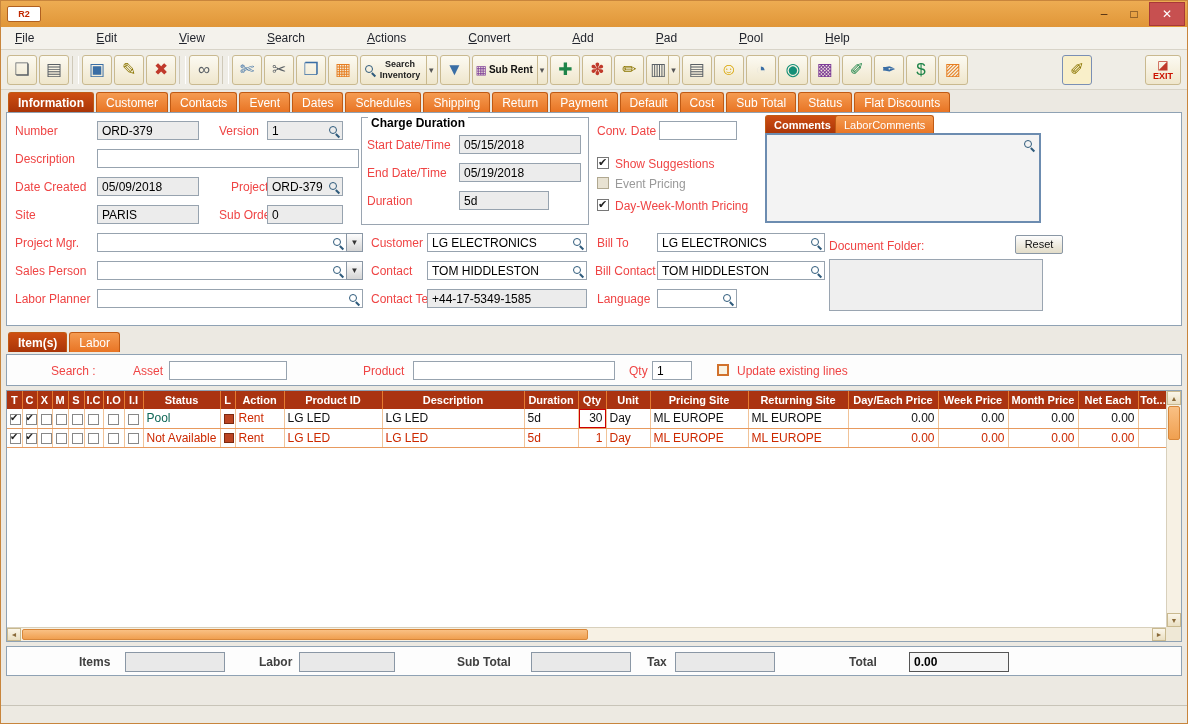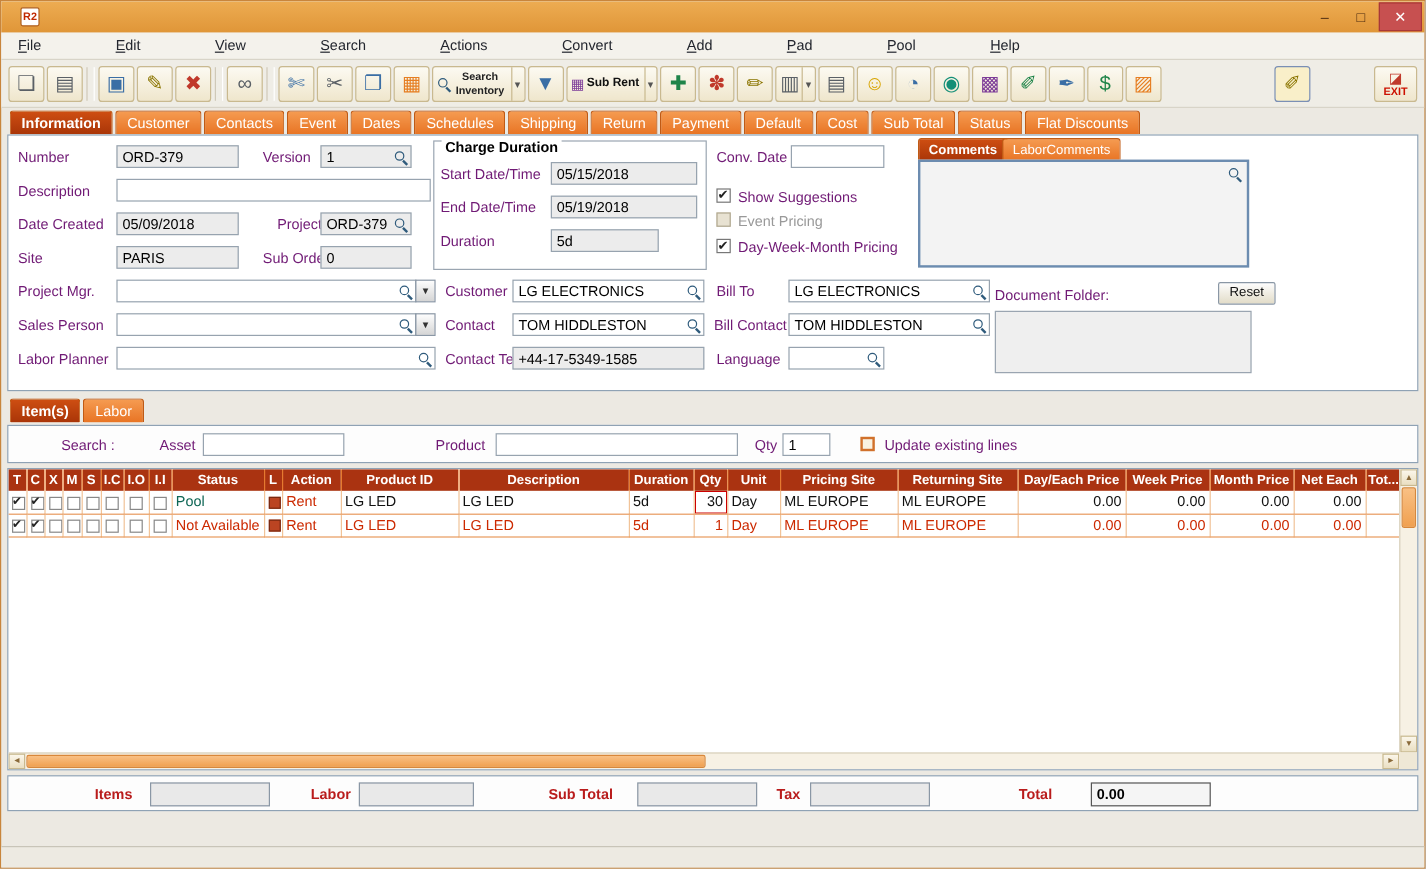--- a/index.html
+++ b/index.html
@@ -1,21 +1,21 @@
 <!DOCTYPE html>
 <html><head>
 <meta charset="utf-8">
 <style>
   html,body{margin:0;padding:0;background:#9a9a9a;font-family:"Liberation Sans",sans-serif;}
   *{box-sizing:border-box;}
   .window{position:relative;width:1188px;height:724px;background:#ECE9E2;border:1px solid #C8853C;overflow:hidden;}
 
   
   .titlebar{height:26px;background:linear-gradient(#EDAC52,#E09638);display:flex;align-items:center;position:relative;}
-  .appicon{width:16px;height:16px;margin-left:16px;background:#fff;border:1px solid #B06020;border-radius:2px;font-size:9px;font-weight:bold;color:#C02800;text-align:center;line-height:14px;}
+  .appicon{width:34px;height:16px;margin-left:6px;background:#fff;border:1px solid #B06020;border-radius:2px;font-size:9px;font-weight:bold;color:#C02800;text-align:center;line-height:14px;}
   .title{position:absolute;left:0;right:0;text-align:center;font-size:13px;color:#5E2312;}
   .wc{width:30px;height:22px;display:flex;align-items:center;justify-content:center;font-size:12px;color:#4A2A10;z-index:2;}
   .wc.close{width:36px;height:24px;background:#C75050;color:#fff;border:1px solid #A83838;margin-right:2px;}
   .wcwrap{margin-left:auto;display:flex;align-items:flex-start;height:26px;align-items:center;}
 
   
   .menubar{height:23px;background:#F4F2EC;border-bottom:1px solid #D8D4C8;display:flex;align-items:center;padding-left:6px;font-size:12px;color:#23262E;gap:46px;}
   .menu-item{padding:3px 8px;cursor:default;}
   .menu-item::first-letter{text-decoration:underline;}
 
@@ -37,21 +37,21 @@
   .exit-txt{font-size:9px;font-weight:bold;color:#CC1100;}
   .spacer{flex:1;}
 
   
   .tabsrow{height:22px;display:flex;align-items:flex-end;padding-left:7px;}
   .tab{background:linear-gradient(#F59B51,#E87424);color:#fff;font-size:12px;padding:3px 9px 2px;border:1px solid #C05A14;border-bottom:none;border-radius:3px 3px 0 0;margin-right:2px;white-space:nowrap;cursor:default;margin-top:48px;}
   .tab.sel{background:linear-gradient(#CE4E12,#A93508);font-weight:bold;}
 
   
   .info{position:relative;margin:0 5px;height:214px;background:#fff;border:1px solid #8FA2B4;}
-  .lbl{position:absolute;font-size:12px;color:#701a75;white-space:nowrap;}
+  .lbl{position:absolute;font-size:12px;color:#ef4444;white-space:nowrap;}
   .lbl.dim{color:#999;}
   .fld{position:absolute;height:19px;border:1px solid #97A3AF;background:#fff;font-size:12px;padding:2px 4px 0;white-space:nowrap;overflow:hidden;}
   .fld.ro{background:#ECECEC;}
   .mag{position:absolute;right:2px;top:3px;width:12px;height:12px;}
   .mag::before{content:"";position:absolute;left:1px;top:1px;width:6px;height:6px;border:1.5px solid #2F5B7C;border-radius:50%;}
   .mag::after{content:"";position:absolute;left:8px;top:8px;width:5px;height:1.5px;background:#2F5B7C;transform:rotate(45deg);transform-origin:left center;}
   .mag.free{position:absolute;}
   .ddbtn{position:absolute;width:17px;height:19px;background:linear-gradient(#FDFDFD,#D5D5D5);border:1px solid #8A97A5;font-size:8px;color:#333;display:flex;align-items:center;justify-content:center;}
   .cb{position:absolute;width:12px;height:12px;border:1px solid #777;background:#fff;}
   .cb.checked::after{content:"✔";position:absolute;left:0;top:-2px;font-size:11px;color:#222;}
@@ -86,21 +86,21 @@
 
   
   .vscroll{position:absolute;top:0;right:0;bottom:14px;width:15px;background:#F7F1E4;border-left:1px solid #D8D0BC;}
   .hscroll{position:absolute;left:0;right:15px;bottom:0;height:14px;background:#F7F1E4;border-top:1px solid #D8D0BC;}
   .sb-btn{position:absolute;background:linear-gradient(#FBF6EA,#EADFC2);border:1px solid #C9B98F;color:#8A6A3A;font-size:7px;display:flex;align-items:center;justify-content:center;}
   .thumb{position:absolute;background:linear-gradient(#F9C084,#F0A050);border:1px solid #D8873A;border-radius:2px;}
   .corner{position:absolute;right:0;bottom:0;width:15px;height:14px;background:#EFE8D6;}
 
   
   .totals{position:relative;margin:4px 5px 0;height:30px;background:#FDFDFD;border:1px solid #8FA2B4;}
-  .tlbl{position:absolute;top:8px;font-size:12px;font-weight:bold;color:#b91c1c;}
+  .tlbl{position:absolute;top:8px;font-size:12px;font-weight:bold;color:#404040;}
   .tfld{position:absolute;top:5px;height:20px;border:1px solid #8A97A5;background:#E9E9E9;font-size:12px;padding:2px 4px 0;}
   .tfld.total{background:#F5F5F5;border:1px solid #555;font-weight:bold;}
 
   .statusbar{position:absolute;left:0;right:0;bottom:0;height:18px;background:#EDEAE2;border-top:1px solid #C8C4B8;}
 </style>
 </head>
 <body>
 
 <div class="window">
 

